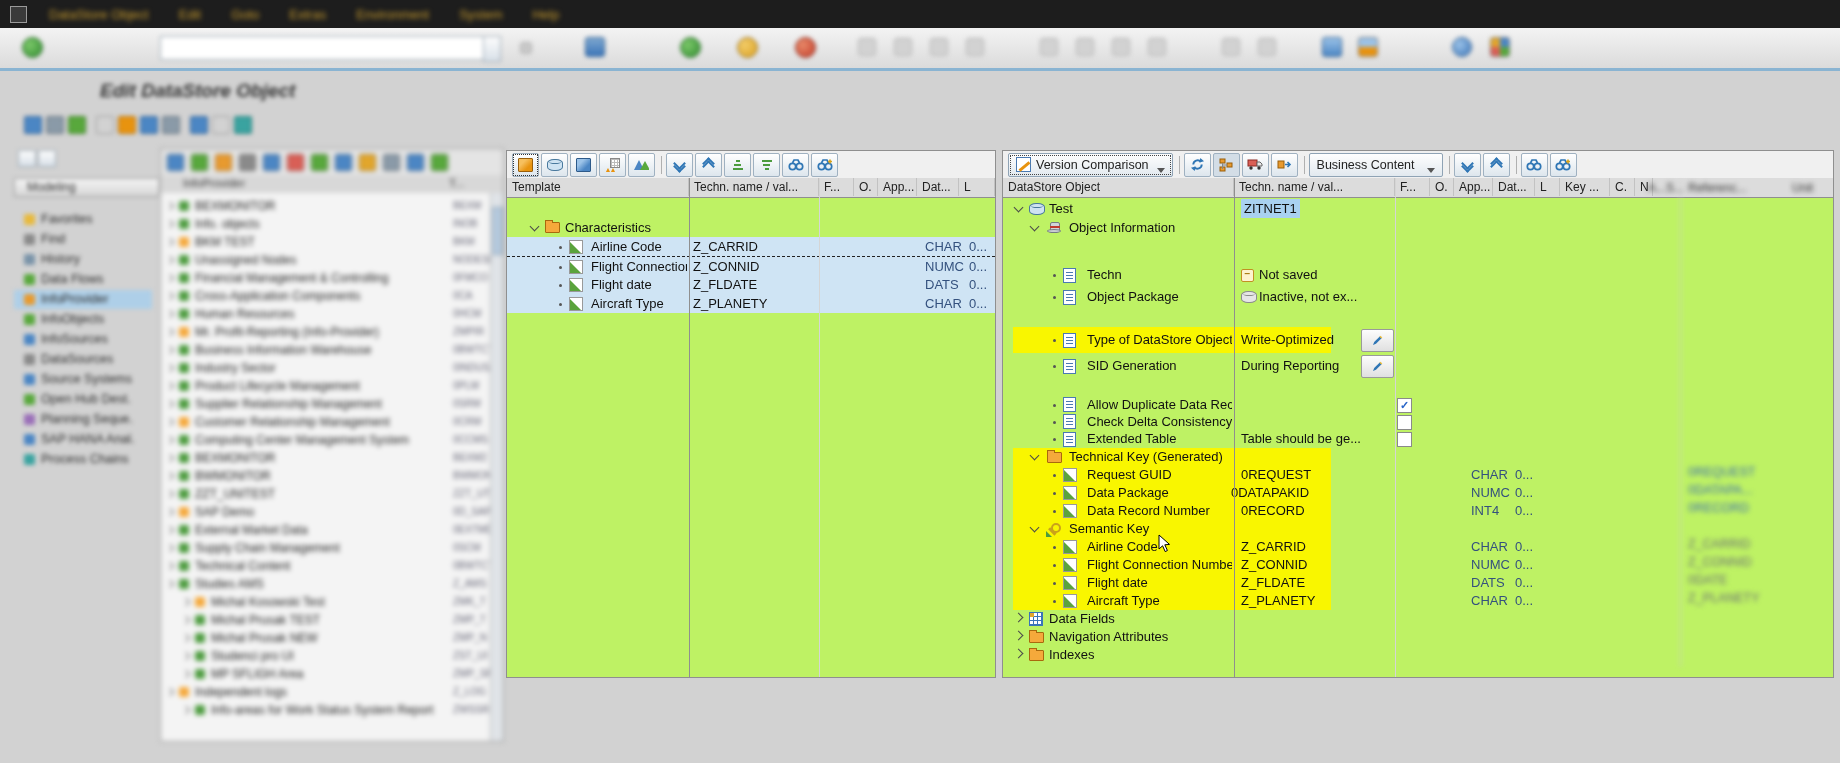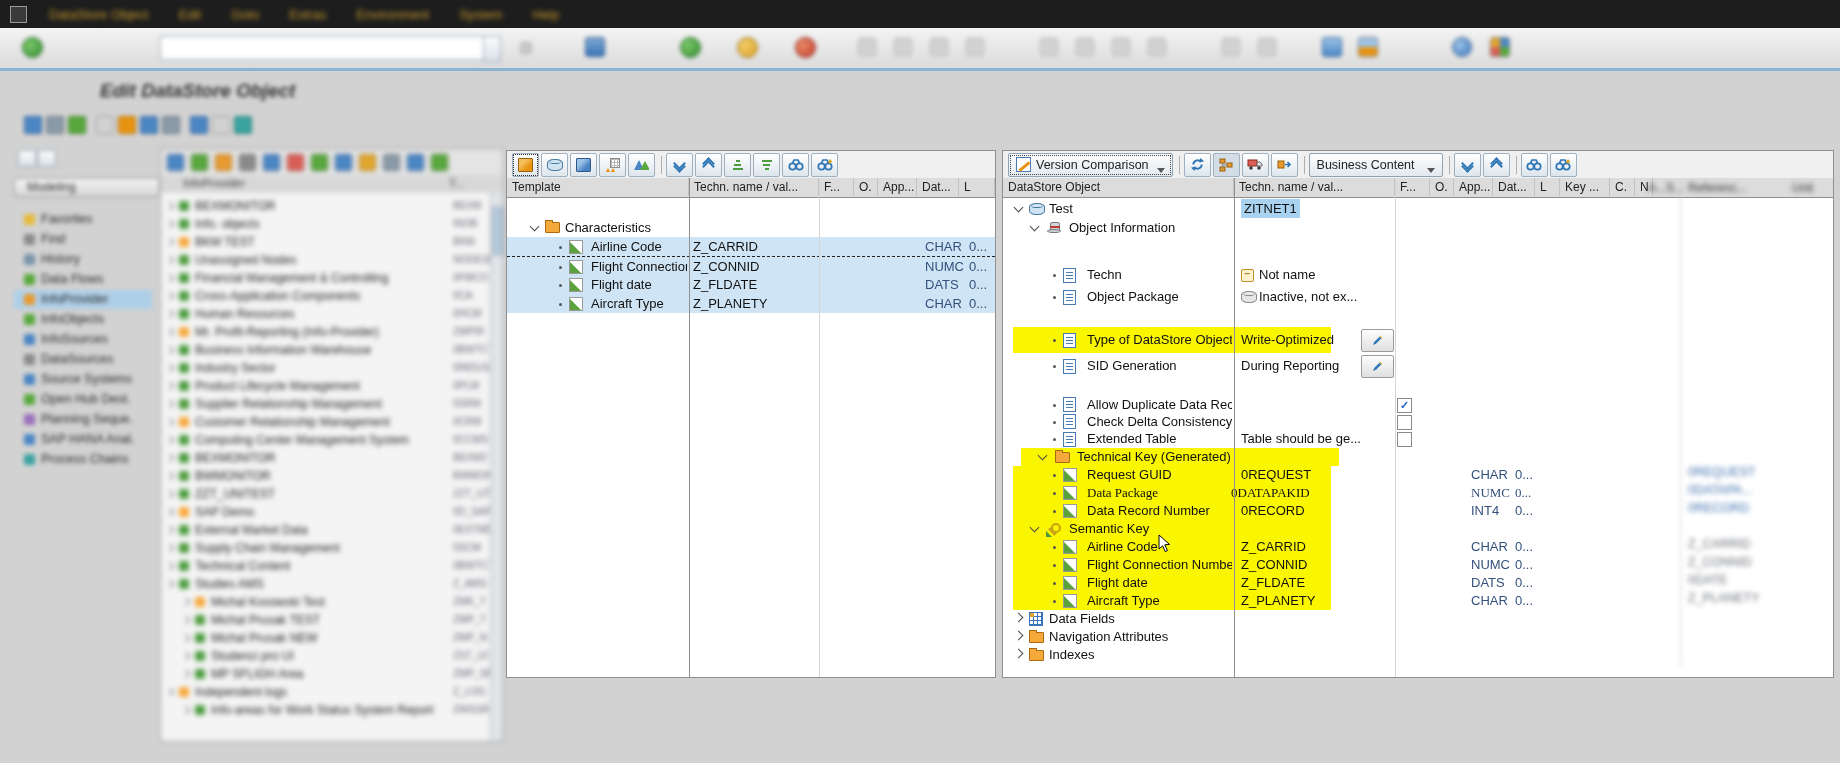--- a/index.html
+++ b/index.html
@@ -37,21 +37,21 @@
   #ipbody{position:absolute;left:0;top:44px;right:0;bottom:0;background:#f4f4f4;overflow:hidden;}
   .ip-row{position:absolute;left:0;right:12px;height:18px;font-size:12px;color:#222;line-height:18px;white-space:nowrap;}
   .ip-exp{position:absolute;top:6px;width:5px;height:5px;border-right:1.5px solid #666;border-bottom:1.5px solid #666;transform:rotate(-45deg);}
   .ip-ic{position:absolute;top:4px;width:10px;height:10px;border-radius:2px;}
   .ip-lab{position:absolute;top:0;}
   .ip-code{position:absolute;left:292px;top:0;font-size:10px;color:#667;}
   #ipscroll{position:absolute;right:0;top:44px;width:12px;bottom:0;background:#e0e4e8;border-left:1px solid #b5b5b5;}
   #ipthumb{position:absolute;left:1px;top:14px;width:9px;height:46px;background:#b5cade;border:1px solid #8fa3b5;}
 
   
-  .panel{position:absolute;top:150px;background:#ffffff;border:1px solid #8f8f8f;}
+  .panel{position:absolute;top:150px;background:#bef264;border:1px solid #8f8f8f;}
   #tpanel{left:506px;width:488px;height:526px;}
   #dpanel{left:1002px;width:830px;height:526px;}
   .panel-toolbar{position:absolute;left:0;top:0;right:0;height:27px;background:#f0f0f0;border-bottom:1px solid #aeaeae;display:flex;align-items:center;padding-left:5px;}
   .tbtn{width:25px;height:22px;margin-right:2px;background:linear-gradient(#ffffff,#dde6ed);border:1px solid #9fb1c1;border-radius:2px;display:flex;align-items:center;justify-content:center;flex:none;}
   .tbtn.focus{outline:1px dotted #333;outline-offset:-2px;}
   .tbtn.pressed{background:#d3dde6;}
   .tsep{width:1px;height:18px;background:#b0b0b0;margin:0 4px;flex:none;}
   .ddbtn{height:22px;background:linear-gradient(#fefefe,#e2e9ef);border:1px solid #8fa3b5;border-radius:2px;display:flex;align-items:center;padding:0 7px;font-size:12.5px;color:#222;margin-right:2px;flex:none;}
   .ddbtn.focus{outline:1px dotted #444;outline-offset:-3px;}
   .ddarr{margin-left:8px;width:0;height:0;border-left:4px solid transparent;border-right:4px solid transparent;border-top:5px solid #555;align-self:flex-end;margin-bottom:3px;}
@@ -690,21 +690,21 @@
         </div>
         <div class="row" style="top: 66px; height: 22px; line-height: 22px;">
           <span class="blt" style="left: 50px; top: 10px;"></span>
           <span style="position: absolute; left: 60px; top: 4px; height: 14px; display: flex; align-items: center;">
             <span class="ic icdoc"></span>
           </span>
           <span class="cell lab" style="left: 84px; width: 145px; color: rgb(17, 17, 17);">Techn</span>
           <span class="cell" style="left: 238px; top: 4px; height: 14px; display: flex; align-items: center;">
             <span class="ic icnotsv">−</span>
           </span>
-          <span class="cell" style="left: 256px;">Not name</span>
+          <span class="cell" style="left: 256px;">Not saved</span>
         </div>
         <div class="row" style="top: 88px; height: 22px; line-height: 22px;">
           <span class="blt" style="left: 50px; top: 10px;"></span>
           <span style="position: absolute; left: 60px; top: 4px; height: 14px; display: flex; align-items: center;">
             <span class="ic icdoc"></span>
           </span>
           <span class="cell lab" style="left: 84px; width: 145px; color: rgb(17, 17, 17);">Object Package</span>
           <span class="cell" style="left: 238px; top: 4px; height: 14px; display: flex; align-items: center;">
             <span class="ic icdso gray"></span>
           </span>
@@ -757,21 +757,21 @@
         </div>
         <div class="row" style="top: 232px; height: 18px; line-height: 18px;">
           <span class="blt" style="left: 50px; top: 8px;"></span>
           <span style="position: absolute; left: 60px; top: 2px; height: 14px; display: flex; align-items: center;">
             <span class="ic icdoc"></span>
           </span>
           <span class="cell lab" style="left: 84px; width: 145px; color: rgb(17, 17, 17);">Extended Table</span>
           <span class="cell" style="left: 238px;">Table should be ge...</span>
           <span class="cb" style="left: 394px; top: 2px;"></span>
         </div>
-        <div class="row" style="top: 250px; height: 18px; line-height: 18px; margin-left: 8px;">
+        <div class="row" style="top: 250px; height: 18px; line-height: 18px;">
           <div class="ylw" style="left: 10px; width: 318px;"></div>
           <span class="xpd" style="left: 28px; top: 4px;"></span>
           <span style="position: absolute; left: 44px; top: 2px; height: 14px; display: flex; align-items: center;">
             <span class="ic icfold">
               <span class="ftab"></span>
             </span>
           </span>
           <span class="cell lab" style="left: 66px; width: 163px; color: rgb(17, 17, 17);">Technical Key (Generated)</span>
         </div>
         <div class="row" style="top: 268px; height: 18px; line-height: 18px;">
@@ -780,21 +780,21 @@
           <span style="position: absolute; left: 60px; top: 2px; height: 14px; display: flex; align-items: center;">
             <span class="ic icchar">
               <span class="tri"></span>
             </span>
           </span>
           <span class="cell lab" style="left: 84px; width: 145px; color: rgb(17, 17, 17);">Request GUID</span>
           <span class="cell" style="left: 238px;">0REQUEST</span>
           <span class="cell dt" style="left: 468px;">CHAR</span>
           <span class="cell dt" style="left: 512px;">0...</span>
         </div>
-        <div class="row" style="top: 286px; height: 18px; line-height: 18px; font-family: Liberation Serif, serif;">
+        <div class="row" style="top: 286px; height: 18px; line-height: 18px;">
           <div class="ylw" style="left: 10px; width: 318px;"></div>
           <span class="blt" style="left: 50px; top: 8px;"></span>
           <span style="position: absolute; left: 60px; top: 2px; height: 14px; display: flex; align-items: center;">
             <span class="ic icchar">
               <span class="tri"></span>
             </span>
           </span>
           <span class="cell lab" style="left: 84px; width: 145px; color: rgb(17, 17, 17);">Data Package</span>
           <span class="cell" style="left: 228px;">0DATAPAKID</span>
           <span class="cell dt" style="left: 468px;">NUMC</span>

